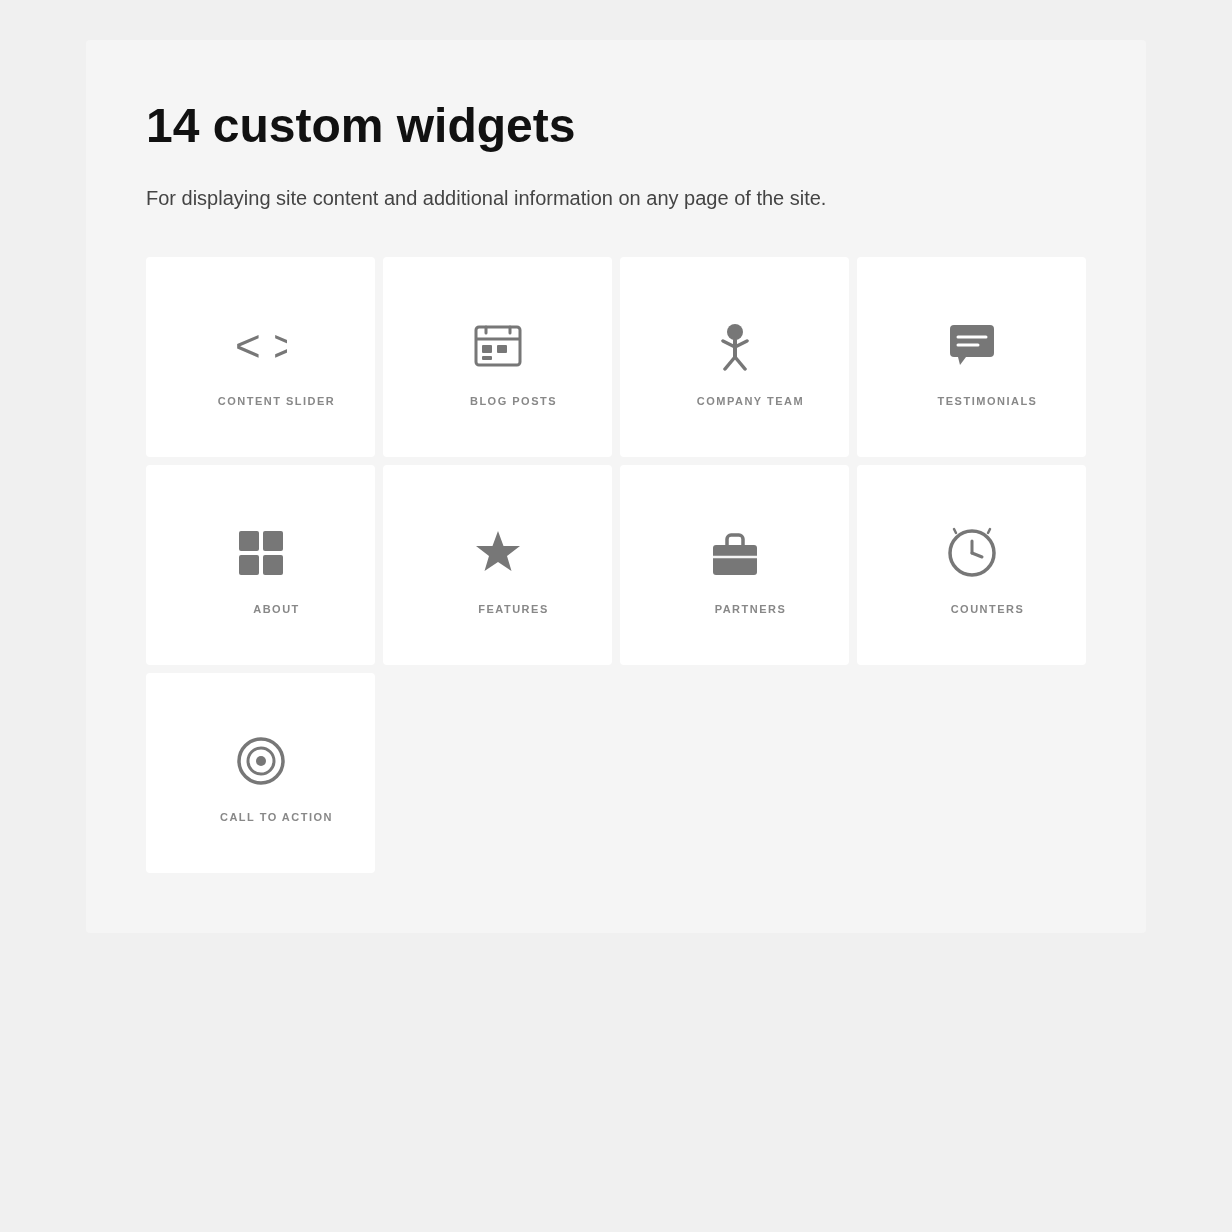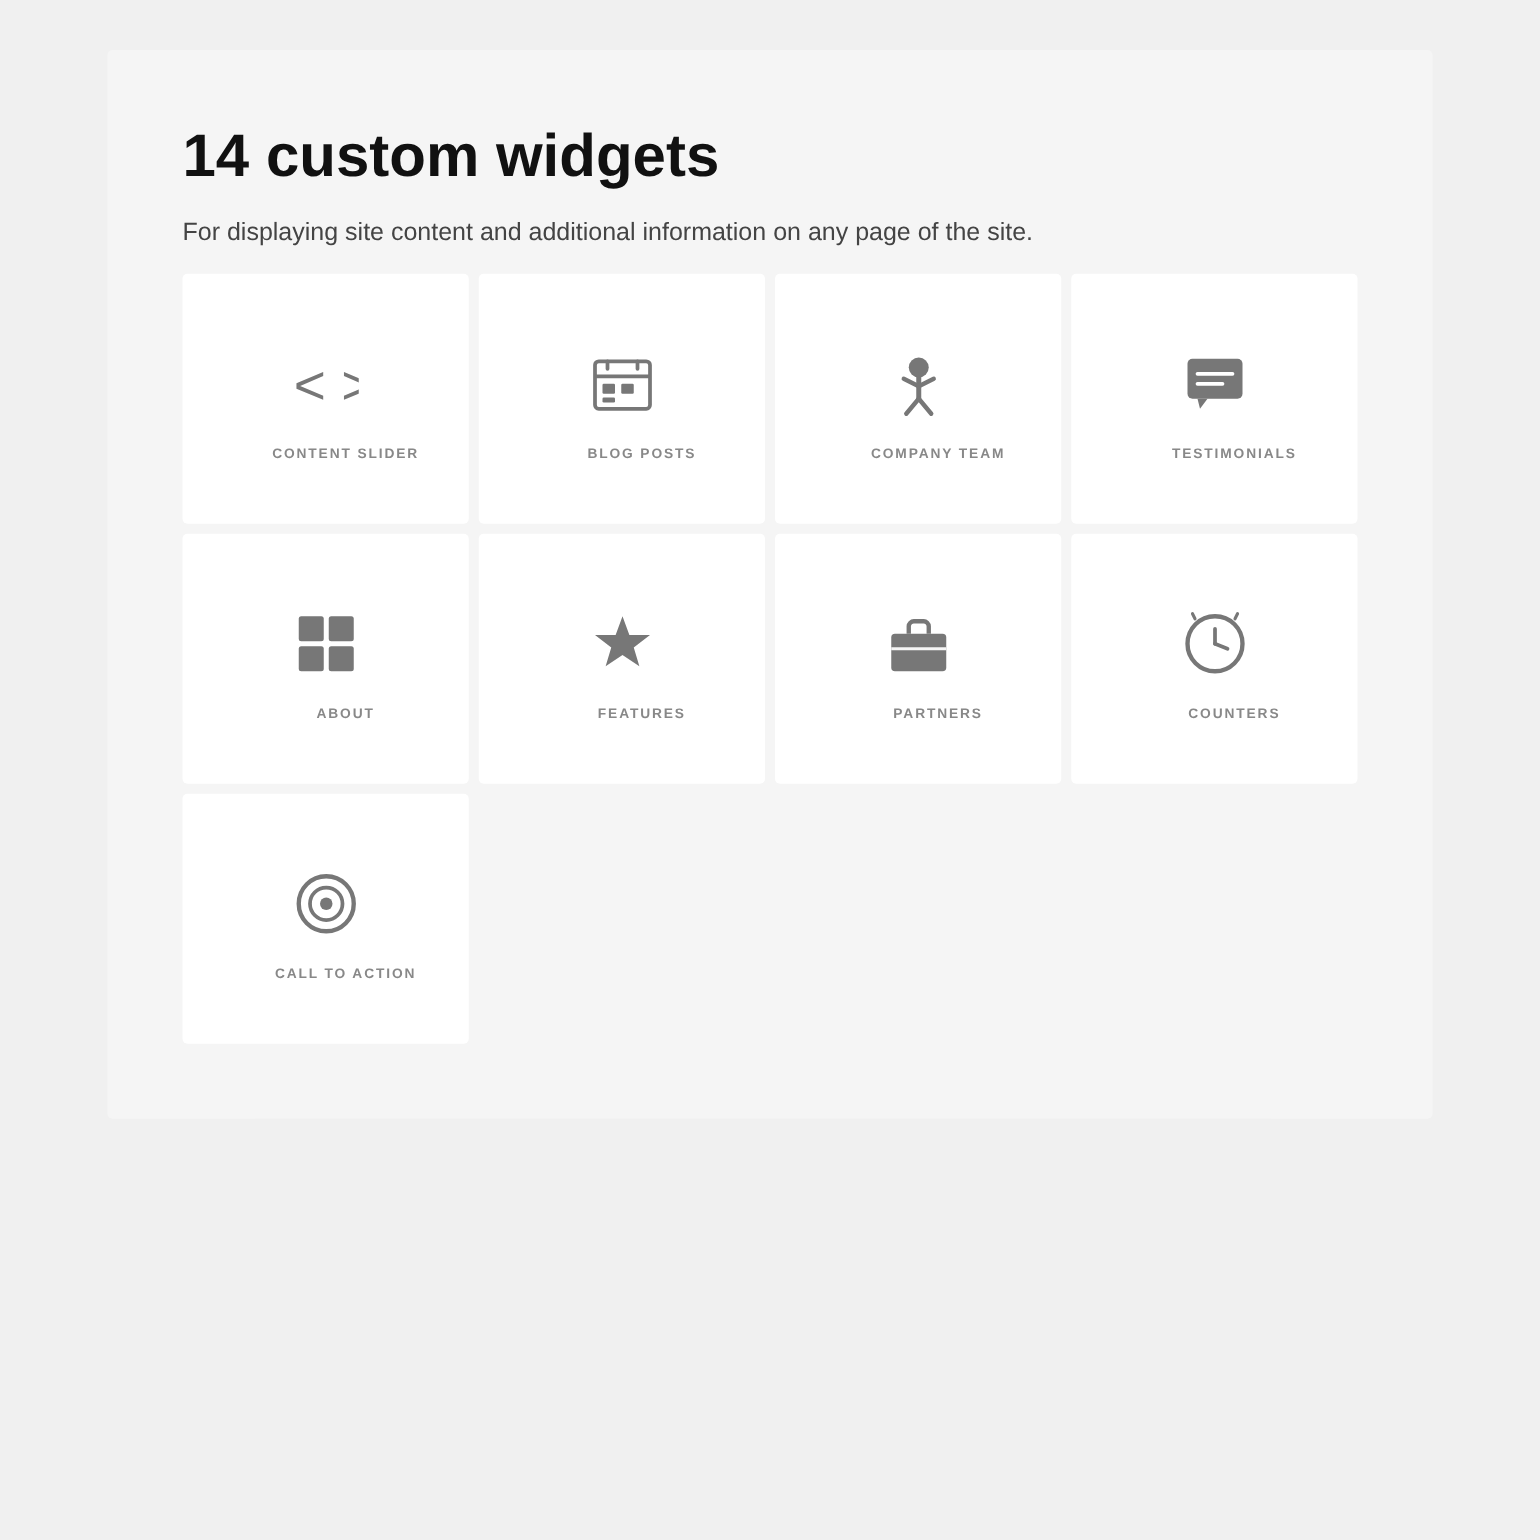--- a/index.html
+++ b/index.html
@@ -16,28 +16,28 @@
       background: #f5f5f5;
       max-width: 1060px;
       width: 100%;
       padding: 60px 60px 60px 60px;
       border-radius: 4px;
     }
     .page-title {
       font-size: 48px;
       font-weight: 900;
       color: #111;
-      margin-bottom: 18px;
+      margin-bottom: 30px;
       line-height: 1.1;
     }
     .page-subtitle {
       font-size: 20px;
       color: #444;
       line-height: 1.5;
-      margin-bottom: 18px;
+      margin-bottom: 44px;
       max-width: 700px;
     }
     .widgets-grid {
       display: grid;
       grid-template-columns: repeat(4, 1fr);
       gap: 8px;
     }
     .widget-card {
       background: #fff;
       border-radius: 4px;

